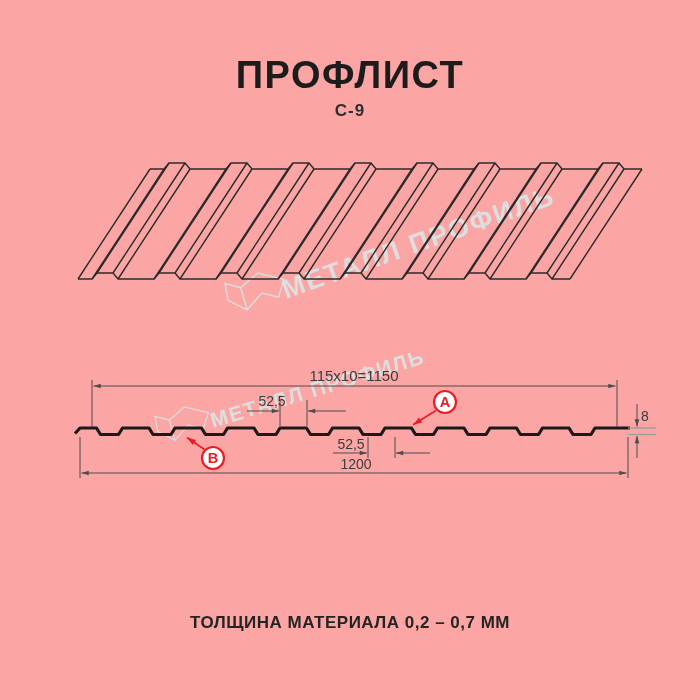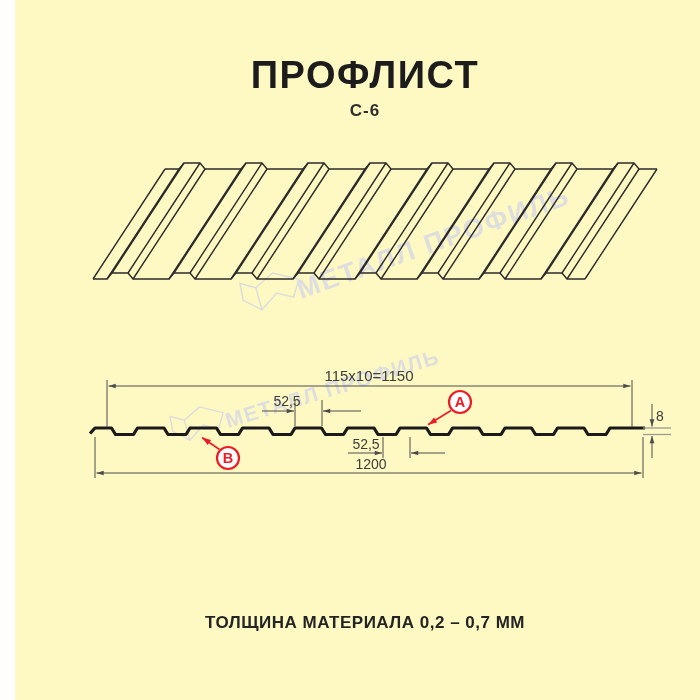--- a/index.html
+++ b/index.html
@@ -1,37 +1,37 @@
 <!DOCTYPE html>
 <html><head>
 <meta charset="utf-8">
 <style>
   html,body{margin:0;padding:0;}
   body{width:700px;height:700px;background:#ffffff;position:relative;overflow:hidden;
        font-family:"Liberation Sans", sans-serif;}
-  .page{position:absolute;inset:0;background:#fef9c3;margin-left:15px;}
+  .page{position:absolute;inset:0;background:#fca5a5;}
   .title{position:absolute;top:54px;left:0;width:700px;text-align:center;
          font-size:38px;font-weight:700;letter-spacing:1.5px;color:#1c1c1c;}
   .subtitle{position:absolute;top:101px;left:0;width:700px;text-align:center;
          font-size:17px;font-weight:600;letter-spacing:1px;color:#2e2e2e;}
   .footer{position:absolute;top:613px;left:0;width:700px;text-align:center;
          font-size:17px;font-weight:600;letter-spacing:.5px;color:#242424;}
   svg{position:absolute;left:0;top:0;}
   .dimtxt{font-family:"Liberation Sans",sans-serif;font-size:14px;fill:#3c3c3c;}
   .dimtxt-lg{font-family:"Liberation Sans",sans-serif;font-size:15px;fill:#3c3c3c;}
   .redtxt{font-family:"Liberation Sans",sans-serif;font-size:14.5px;font-weight:700;fill:#ed1c24;}
   .wmtxt{font-family:"Liberation Sans",sans-serif;font-weight:700;fill:#dedede;}
 </style>
 </head>
 <body>
 
 <div class="page">
 
   <div class="title">ПРОФЛИСТ</div>
-  <div class="subtitle">С-6</div>
+  <div class="subtitle">С-9</div>
 
   <svg width="700" height="700" viewBox="0 0 700 700">
     <defs>
       <marker id="arr" markerUnits="userSpaceOnUse" markerWidth="10" markerHeight="8" refX="8" refY="0" orient="auto-start-reverse" viewBox="-1 -4 11 8">
         <path d="M0,-2.6 L8,0 L0,2.6 Z" fill="#4d4d4d"></path>
       </marker>
       <marker id="arrRed" markerUnits="userSpaceOnUse" markerWidth="12" markerHeight="9" refX="9" refY="0" orient="auto" viewBox="-1 -4 12 9">
         <path d="M0,-3 L9,0 L0,3 Z" fill="#ed1c24"></path>
       </marker>
     </defs>

